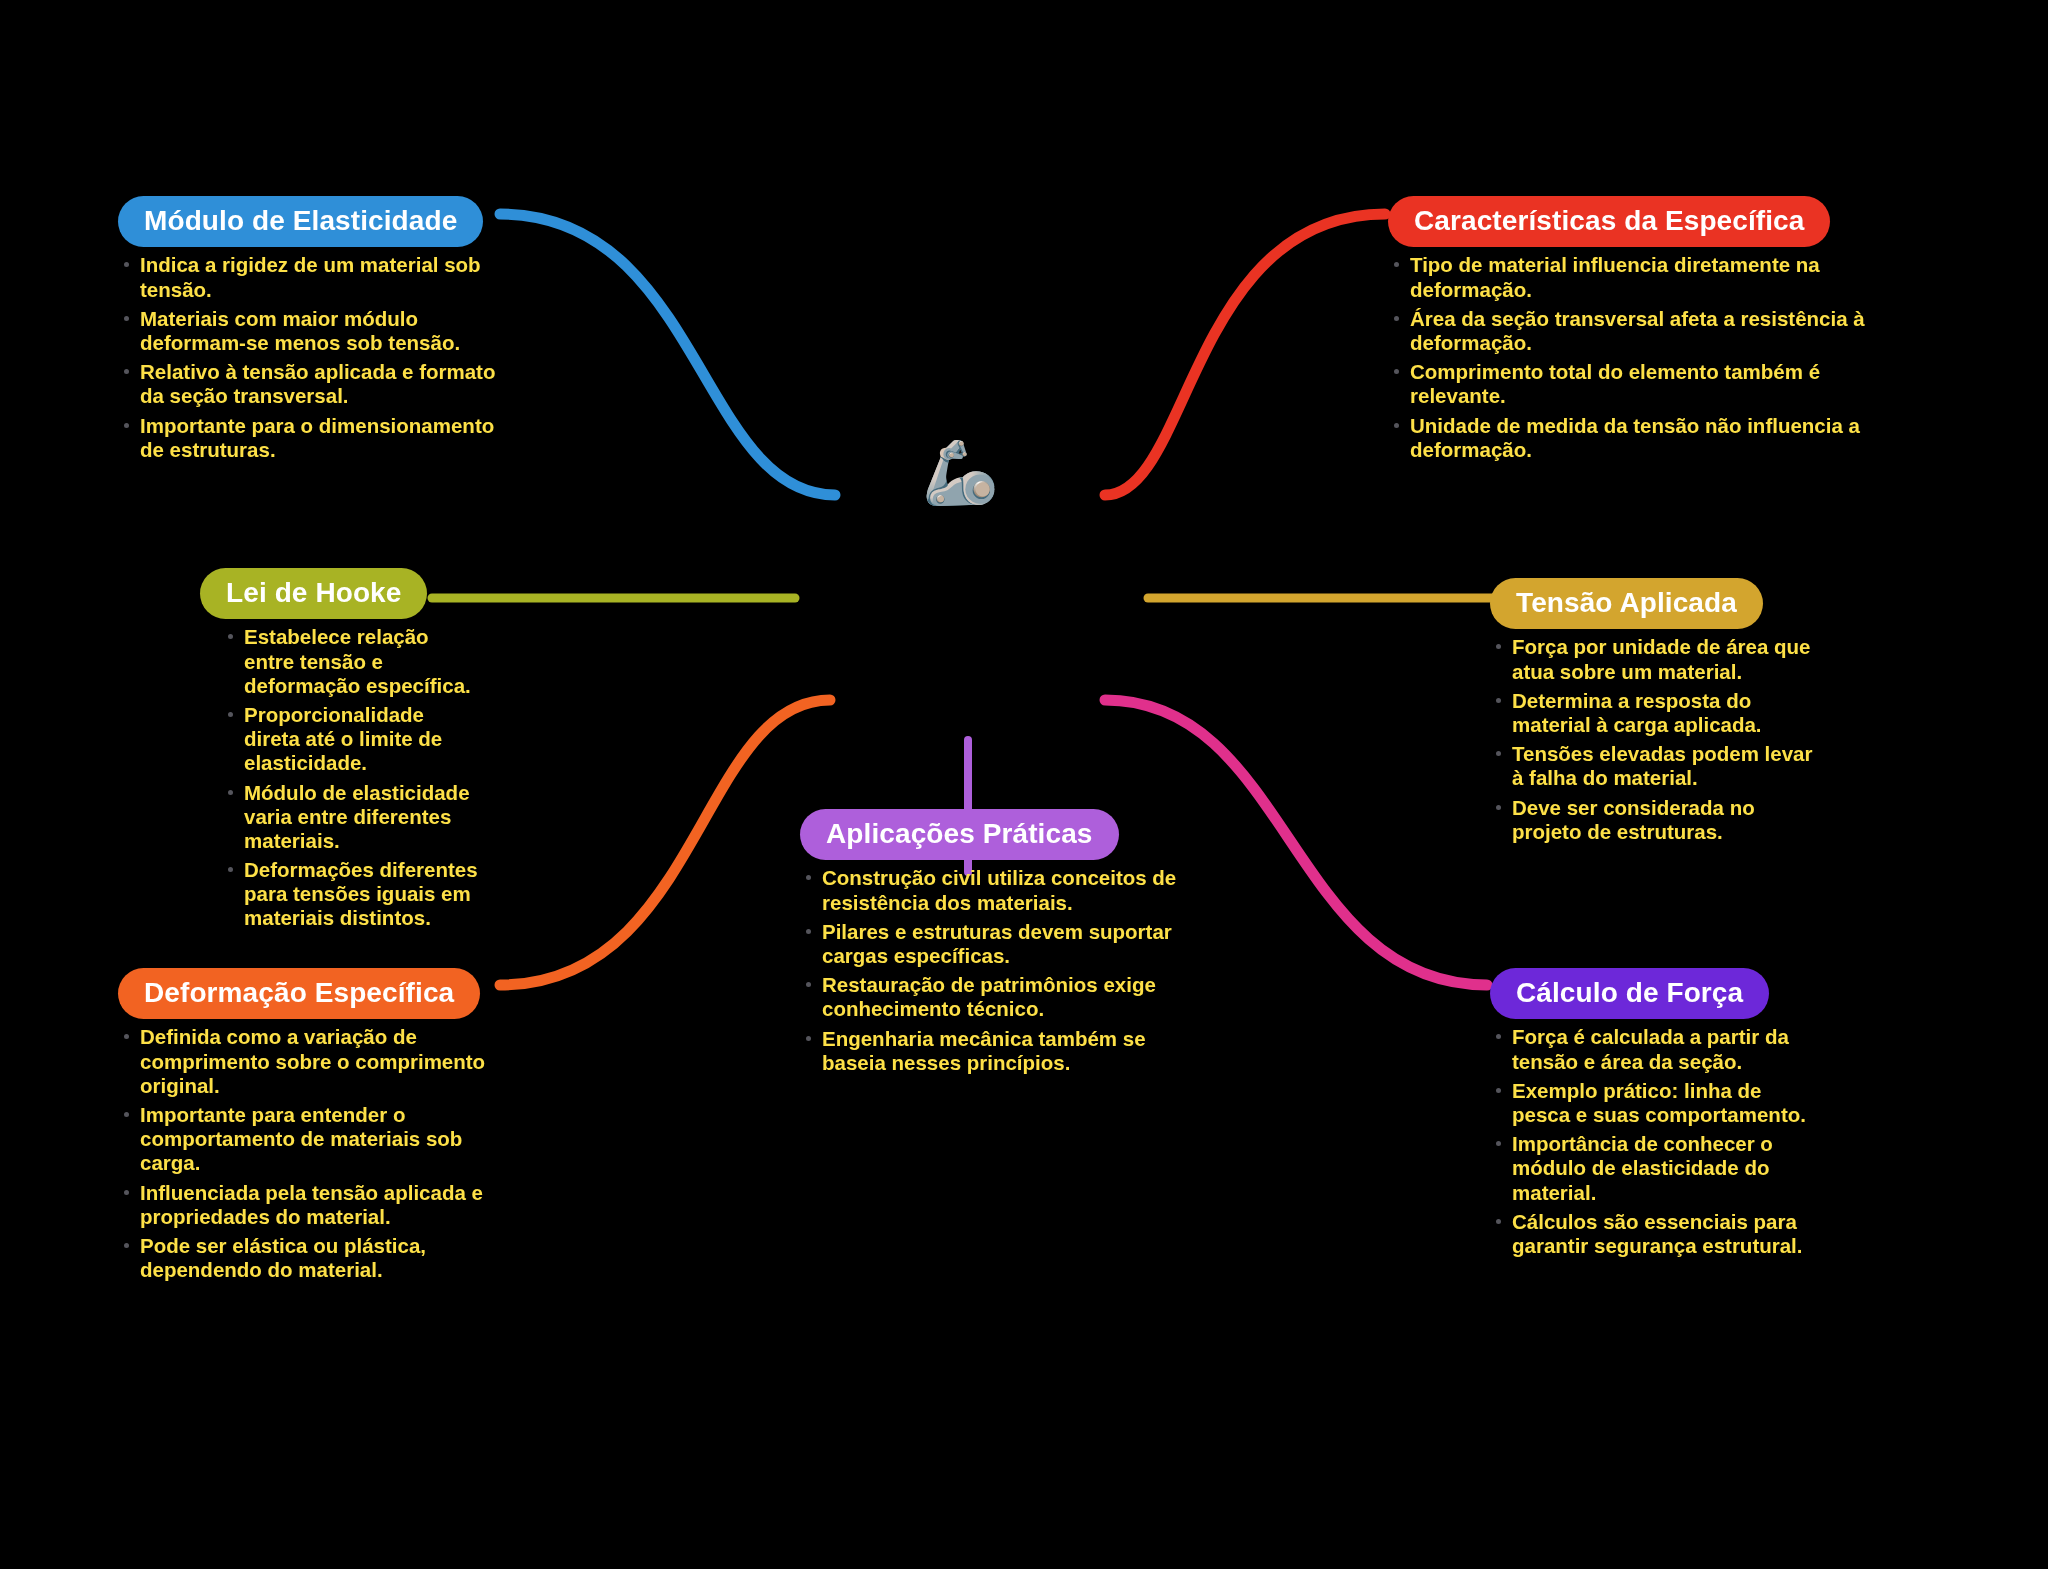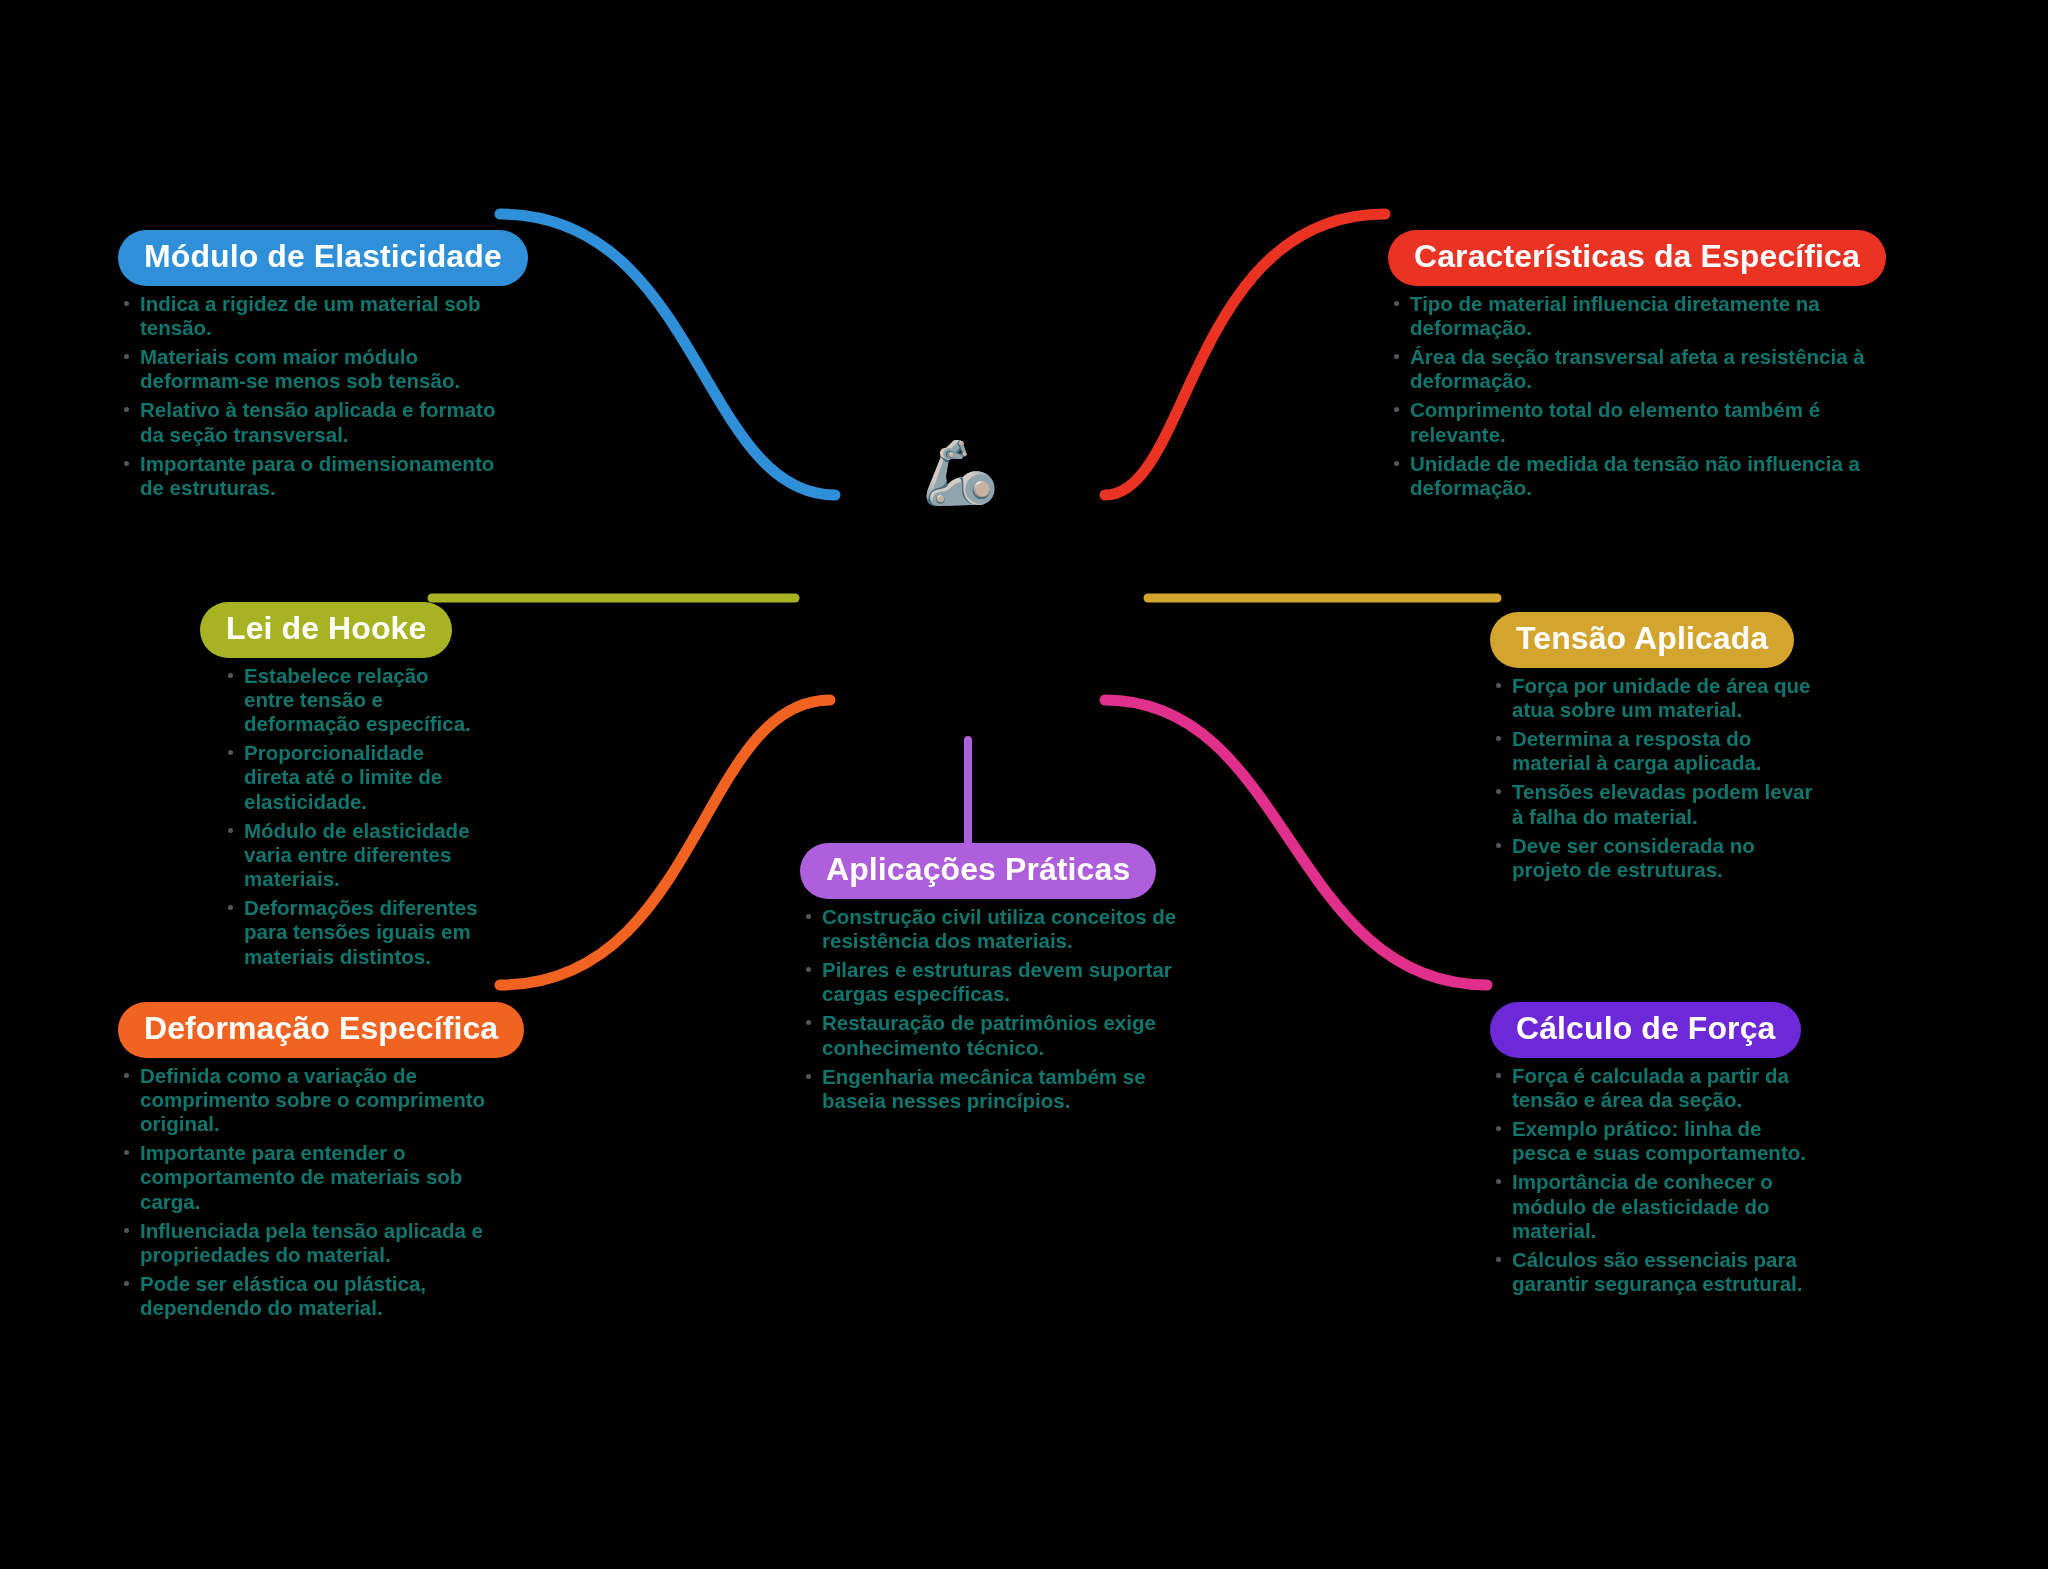--- a/index.html
+++ b/index.html
@@ -11,35 +11,34 @@
   .canvas{position:absolute;inset:0;width:2048px;height:1569px;}
 
   svg.connectors{position:absolute;left:0;top:0;width:2048px;height:1569px;pointer-events:none;}
 
   .node{position:absolute;}
   .pill{
     display:inline-block;
     border-radius:999px;
     color:#fff;
     font-weight:bold;
-    font-size:32px;
+    font-size:28px;
     letter-spacing:.1px;
     padding:10px 26px 12px 26px;
     white-space:nowrap;
     line-height:1.05;
-    margin-top:34px;
   }
   .bullets{
     list-style:none;
     margin:6px 0 0 0;
     padding:0;
   }
   .bullets li{
     position:relative;
-    color:#0f766e;
+    color:#fde047;
     font-size:20.5px;
     line-height:1.18;
     margin:0 0 5px 0;
     padding-left:22px;
     font-weight:600;
   }
   .bullets li:before{
     content:"";
     position:absolute;
     left:6px;top:9px;

